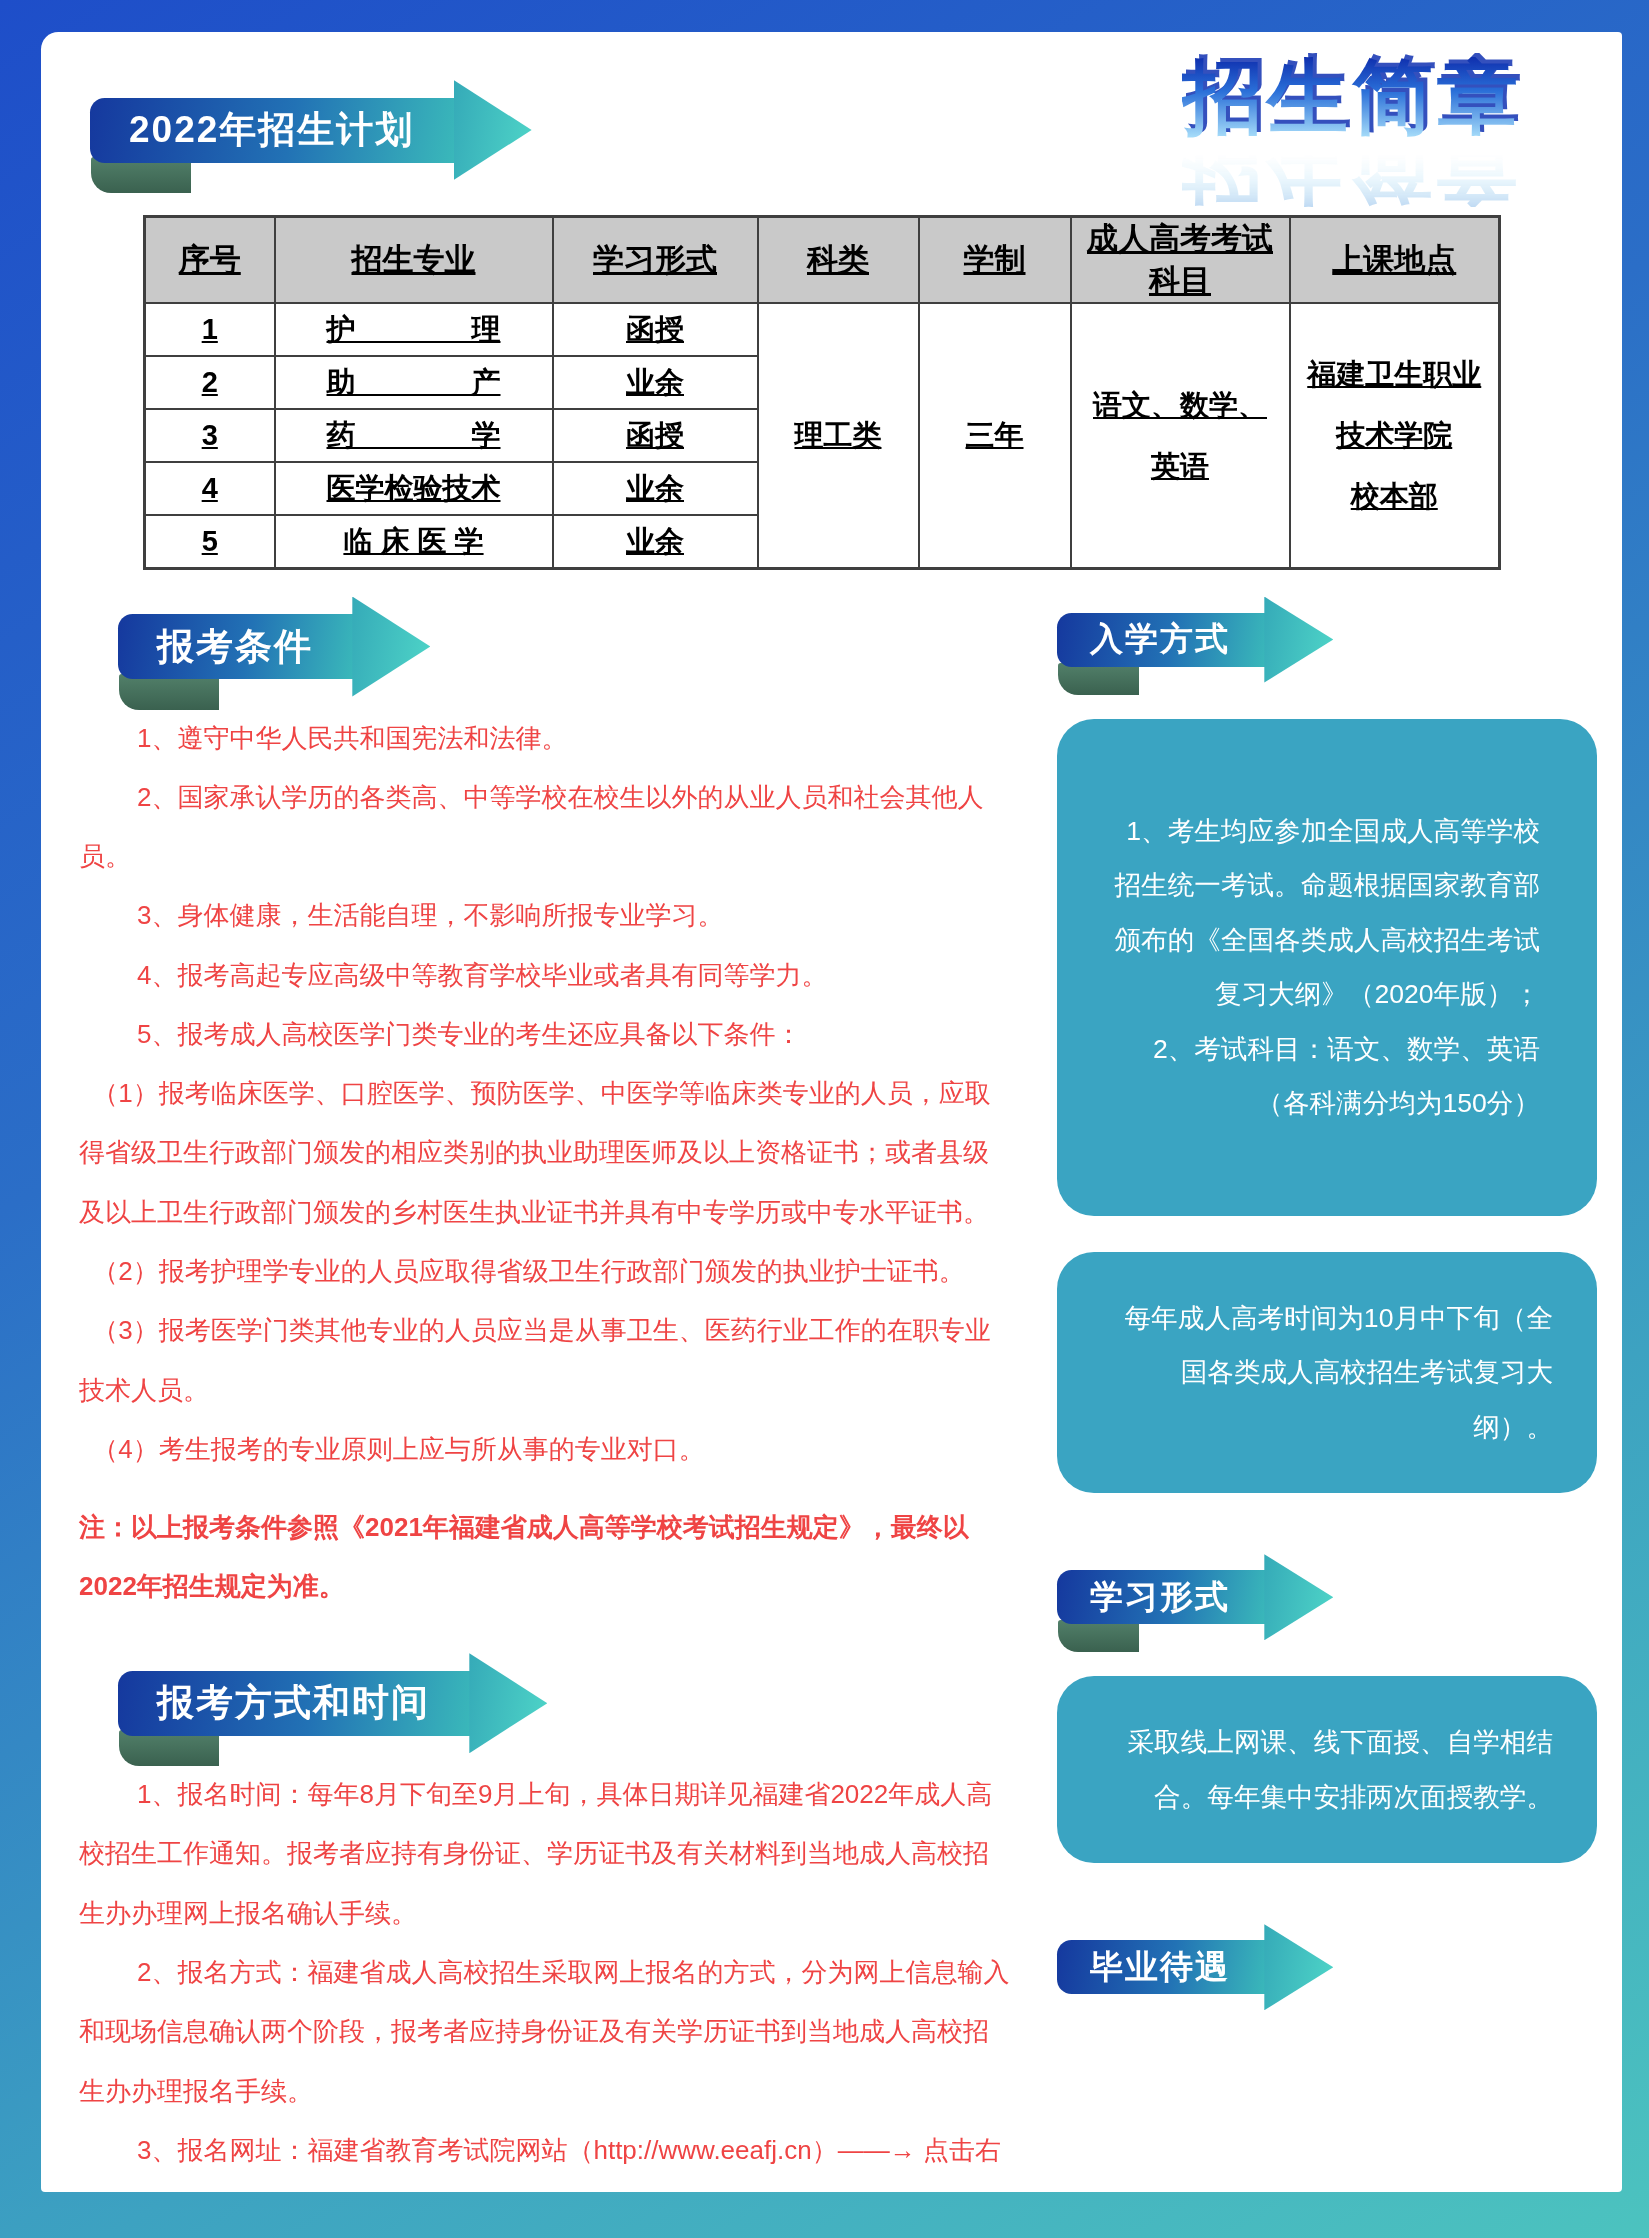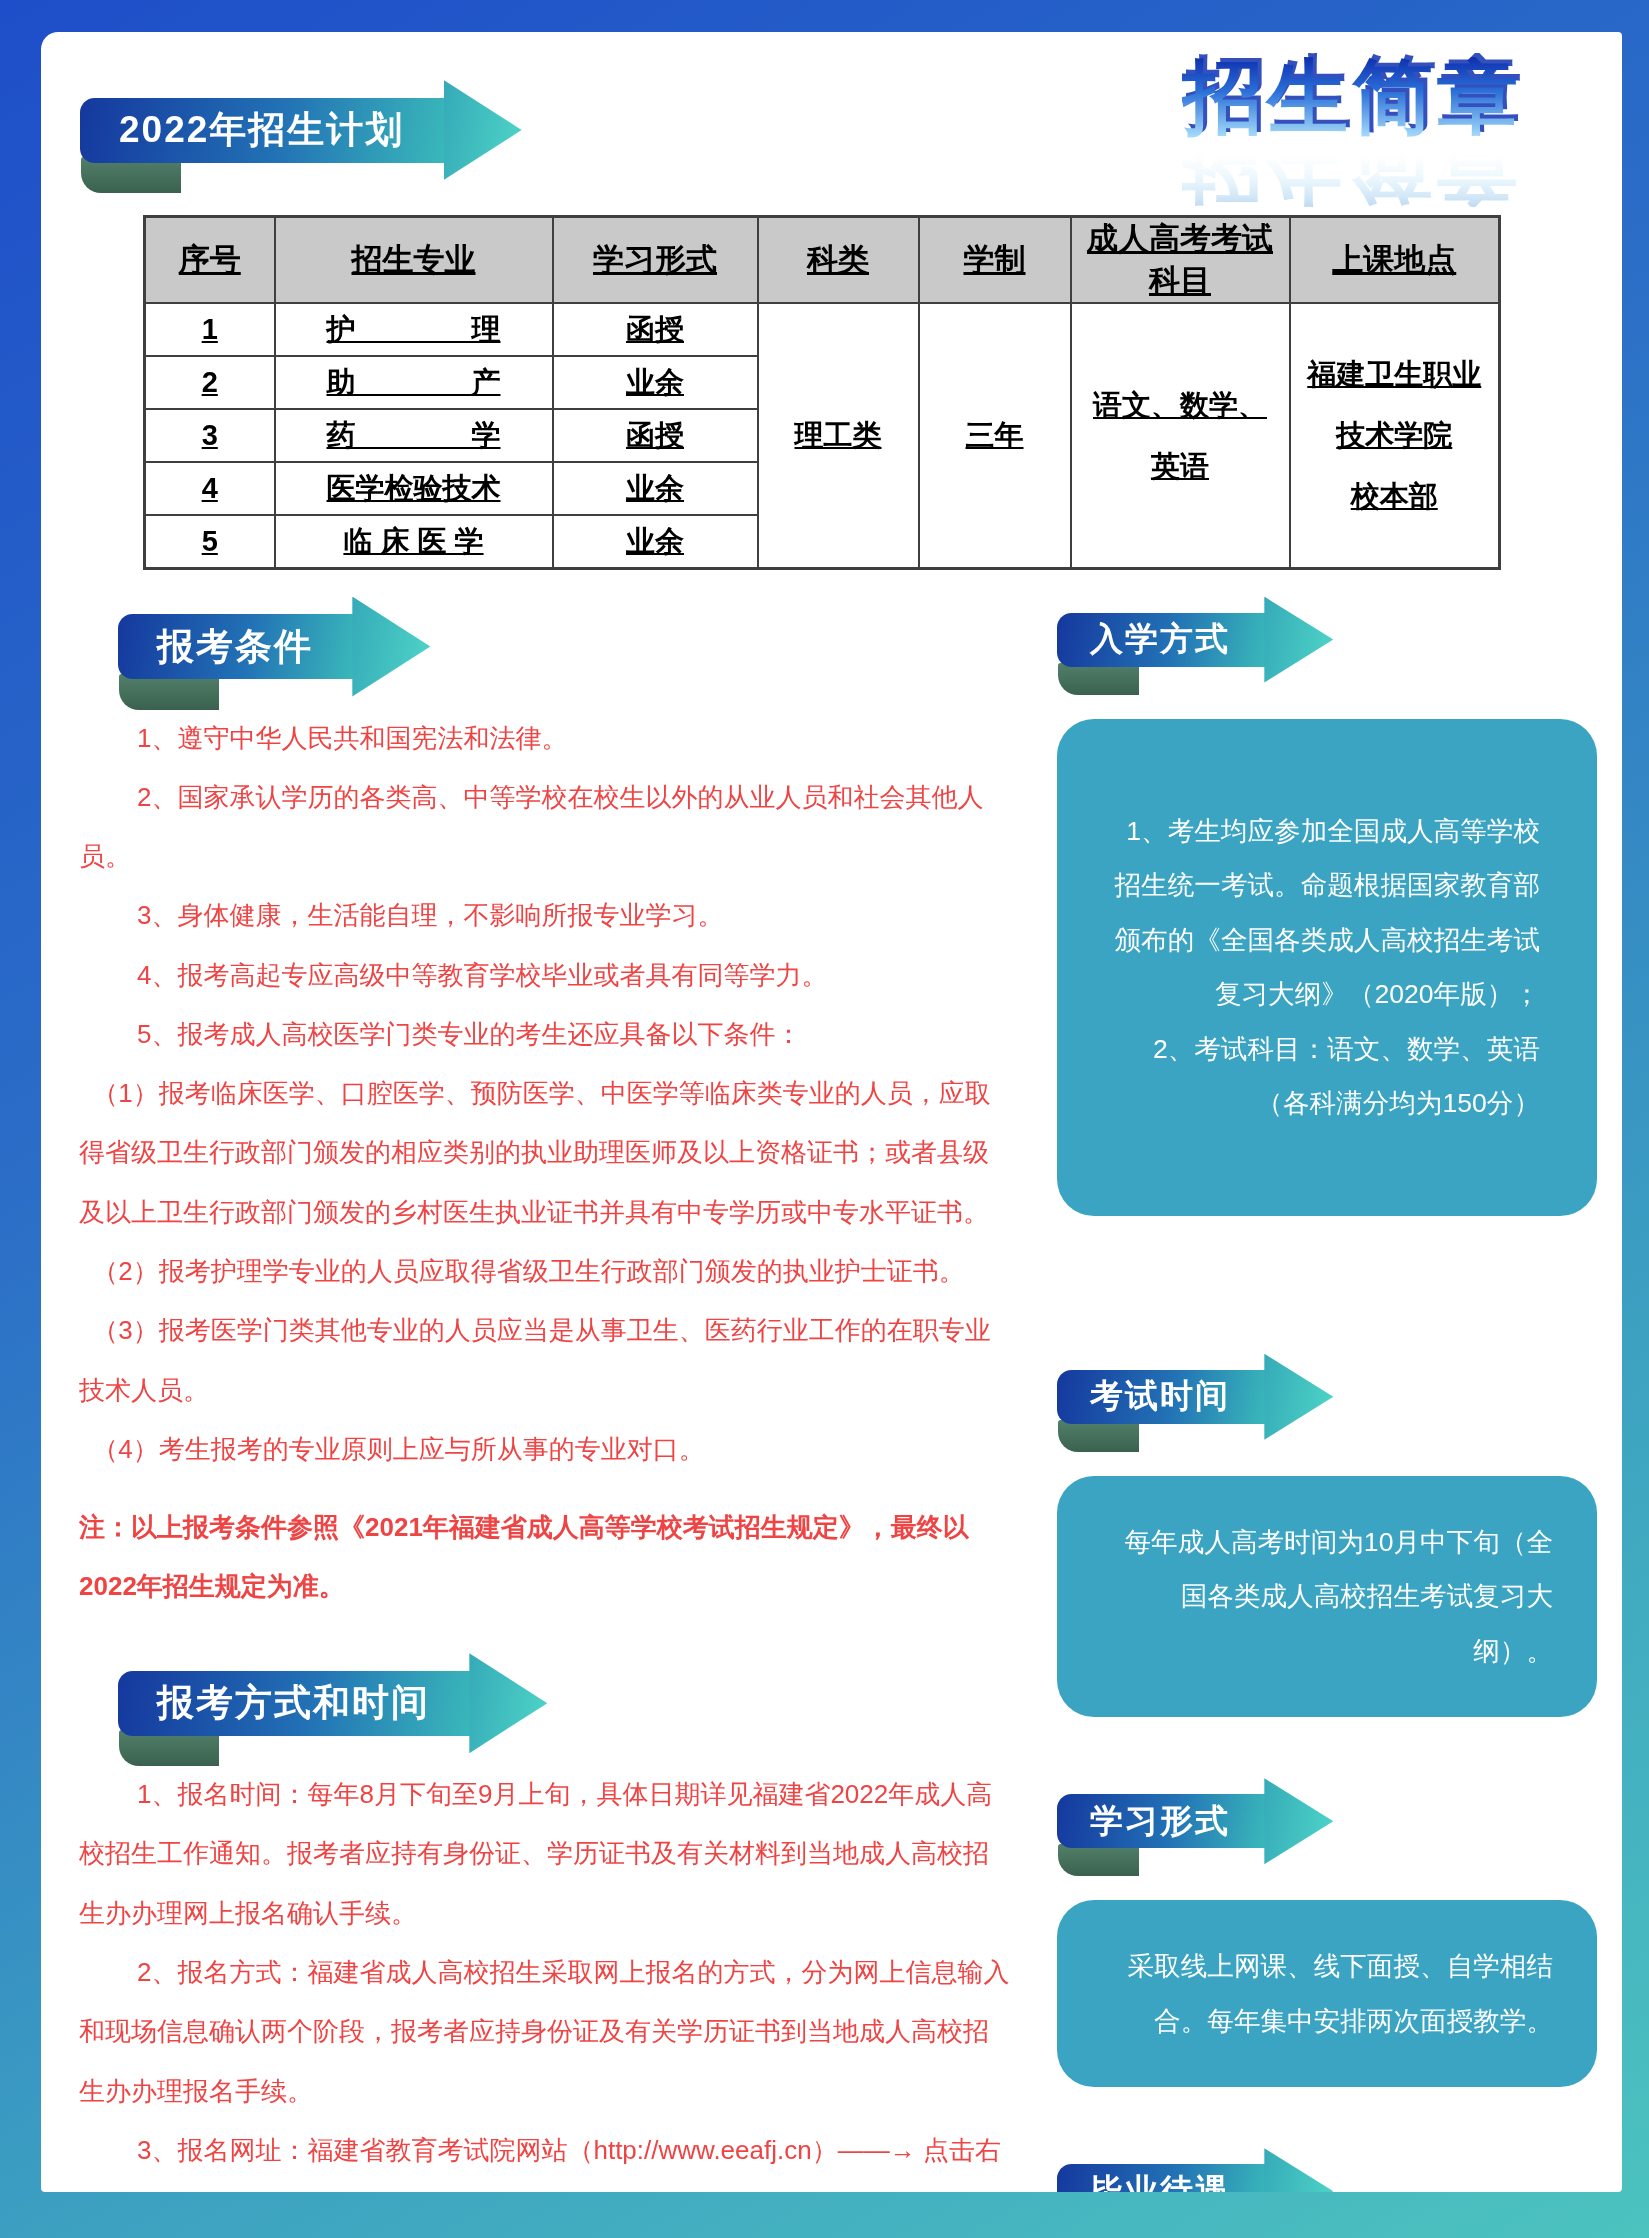--- a/index.html
+++ b/index.html
@@ -37,21 +37,21 @@
     background:linear-gradient(100deg,#15389e 0%,#2272b5 55%,#3ab8ba 100%);}
   .banner .ribbon .lbl{color:#fff;font-weight:700;font-size:37px;letter-spacing:2px;white-space:nowrap;}
   .banner .arrowhead{position:relative;z-index:1;width:78px;height:100px;margin-left:-0.7px;
     background:linear-gradient(100deg,#35aab8,#4fd6c8);
     clip-path:polygon(0 0,100% 50%,0 100%);}
   .banner.small{height:86px;margin-left:0;}
   .banner.small .ribbon{height:54px;padding:0 35px 0 33px;}
   .banner.small .ribbon .lbl{font-size:33px;}
   .banner.small .arrowhead{width:69px;height:86px;}
   .banner.small .fold{top:66px;width:81px;height:32px;}
-  .banner.plan{margin-left:39px;margin-top:48px;}
+  .banner.plan{margin-left:49px;margin-top:48px;}
   
   .plan-table{border-collapse:collapse;margin:35px 16px 0 102px;text-decoration:underline;}
   .plan-table th,.plan-table td{border:2px solid #3f3f3f;text-align:center;vertical-align:middle;color:#000;}
   .plan-table{border:3.3px solid #3f3f3f;}
   .plan-table th{background:#c9c9c9;font-size:31px;font-weight:700;height:69px;padding:0 12px;}
   .plan-table td{background:#fff;font-size:29px;font-weight:600;height:51px;padding:0 9.3px;}
   .plan-table .ml{line-height:2.1;}
   
   .cols{display:grid;grid-template-columns:1fr 540px;column-gap:44px;padding:26.6px 25px 0 38px;align-items:start;}
   .body-text{font-size:26px;line-height:2.28;color:#ef4444;}
@@ -193,27 +193,20 @@
           <span class="lbl">入学方式</span>
         </div>
         <div class="arrowhead"></div>
       </div>
 
       <div class="teal-box box1">
         <div>1、考生均应参加全国成人高等学校招生统一考试。命题根据国家教育部颁布的《全国各类成人高校招生考试复习大纲》（2020年版）；</div>
         <div>2、考试科目：语文、数学、英语（各科满分均为150分）</div>
       </div>
 
-      <div class="banner small mt200">
-        <div class="fold"></div>
-        <div class="ribbon">
-          <span class="lbl">考试时间</span>
-        </div>
-        <div class="arrowhead"></div>
-      </div>
 
       <div class="teal-box">每年成人高考时间为10月中下旬（全国各类成人高校招生考试复习大纲）。</div>
 
       <div class="banner small mt90">
         <div class="fold"></div>
         <div class="ribbon">
           <span class="lbl">学习形式</span>
         </div>
         <div class="arrowhead"></div>
       </div>

